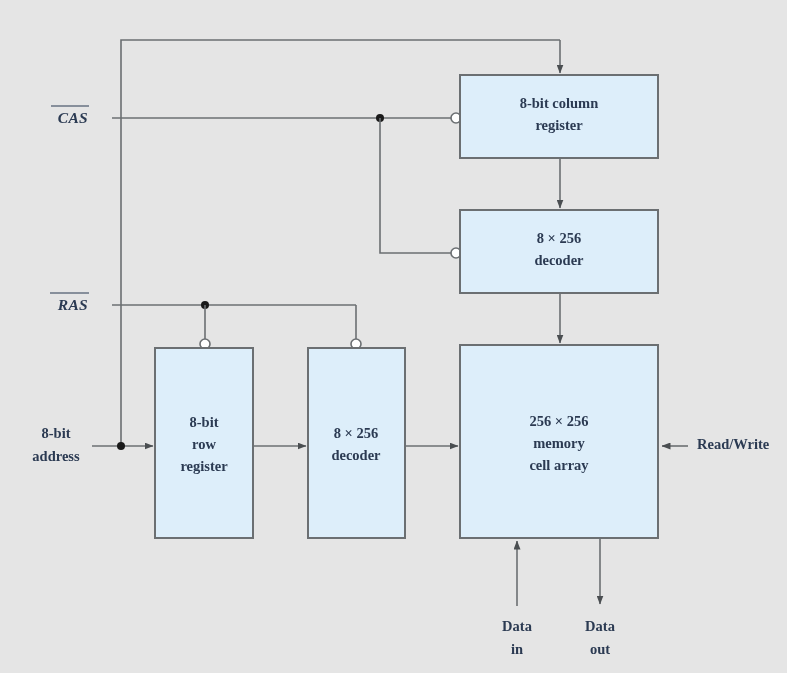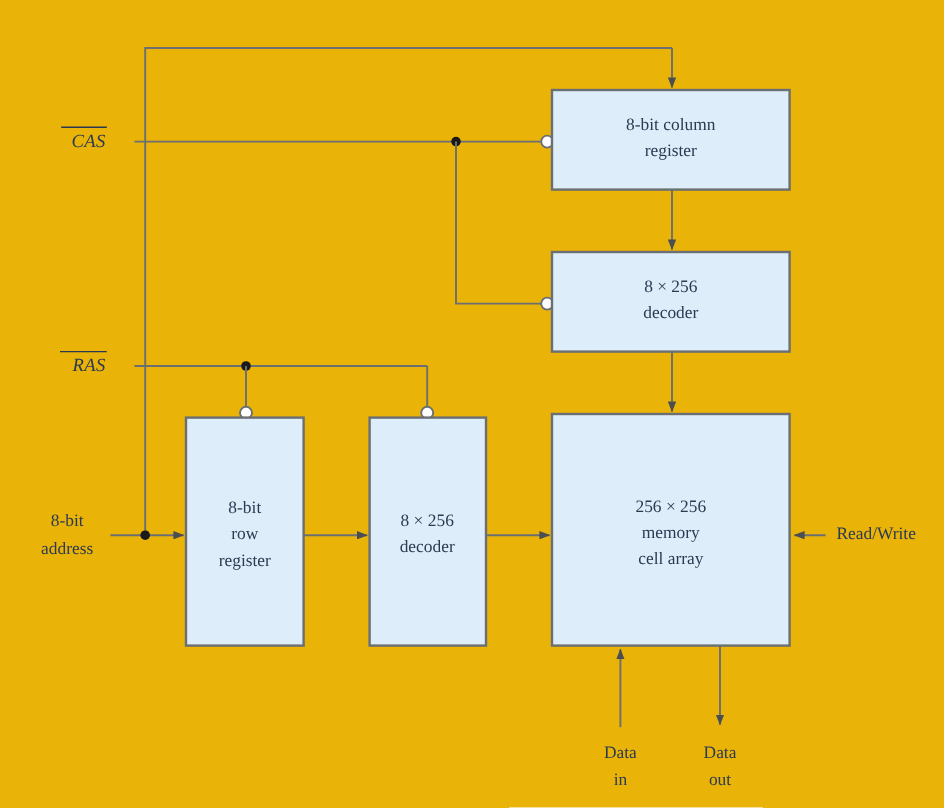--- a/index.html
+++ b/index.html
@@ -10,21 +10,22 @@
   body {
     width: 787px;
     height: 673px;
     font-family: "Liberation Serif", "DejaVu Serif", serif;
     overflow: hidden;
   }
   #diagram-root {
     position: relative;
     width: 787px;
     height: 673px;
-    background: #eab308;
+    background: #e5e5e5;
+    font-weight: bold;
   }
   svg#schematic {
     display: block;
     width: 787px;
     height: 673px;
   }
   .wire {
     stroke: #6b6f72;
     stroke-width: 1.6;
     fill: none;

